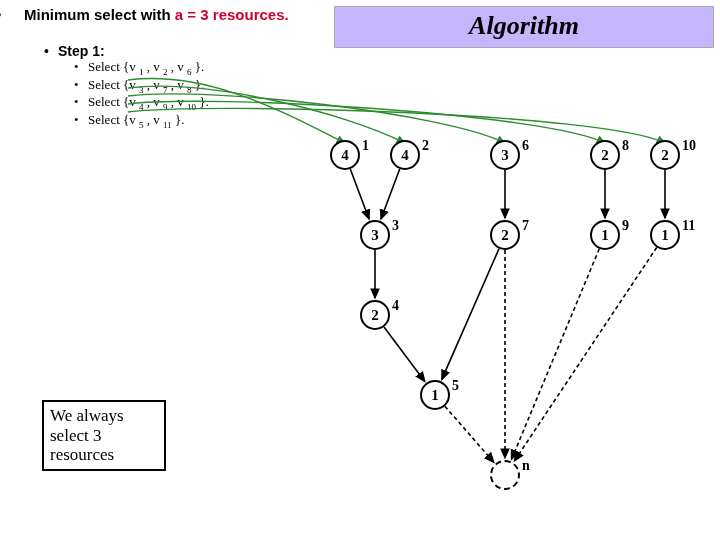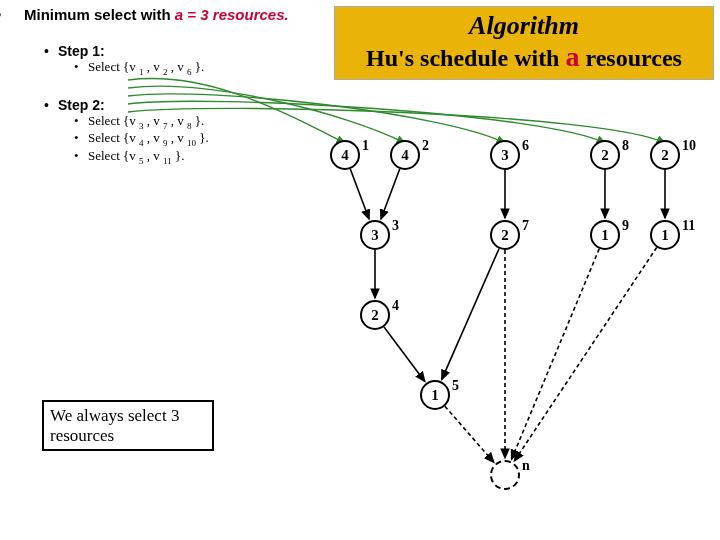--- a/index.html
+++ b/index.html
@@ -16,50 +16,50 @@
     left: 0;
     top: 0;
     width: 325px;
     padding: 6px 4px 0 4px;
   }
   .header-box {
     position: absolute;
     right: 6px;
     top: 6px;
     width: 380px;
-    background: #eab308;
+    background: #c4b5fd;
     border: 1px solid #aaa;
     text-align: center;
     padding: 4px 2px 6px 2px;
     font-family: "Times New Roman", serif;
   }
   .header-box .line1 { font-size: 26px; font-weight: bold; font-style: italic; }
   .header-box .line2 { font-size: 24px; font-weight: bold; }
   .accent-a { color: #cc0033; font-size: 28px; }
   .bullet-top {
     font-size: 15px;
     font-weight: bold;
     margin-bottom: 4px;
     padding-left: 20px;
     text-indent: -14px;
   }
   .bullet-top .dot { display:inline-block; width:14px; }
-  .emph { color: #cc0033; font-style: italic; }
+  .emph { color: #cc0033; }
   .step-list { padding-left: 40px; font-size: 14px; }
   .step-item { margin-top: 20px; }
   .step-item .dot { display:inline-block; width:14px; }
   .step-item b { font-weight: bold; }
   .sub-item { padding-left: 30px; font-size: 13px; font-family: Liberation Serif, serif; }
   .sub-item .dot { display:inline-block; width:14px; }
   sub { font-size: 9px; vertical-align: sub; }
   .note-box {
     position: absolute;
     left: 42px;
     top: 400px;
-    width: 172px;
+    width: 124px;
     border: 2px solid #000;
     background: #fff;
     padding: 4px 6px;
     font-family: "Times New Roman", serif;
     font-size: 17px;
     line-height: 1.15;
   }
   
   .diagram {
     position: absolute;
@@ -100,33 +100,29 @@
     width: 720px; height: 540px;
     overflow: visible;
     pointer-events: none;
   }
 </style>
 </head>
 <body>
 
 <div class="header-box">
   <div class="line1">Algorithm</div>
-  <div class="line2">
-    <span>Hu's schedule with </span><span class="accent-a">a</span><span> resources</span>
-  </div>
 </div>
 
 <div class="left-col">
   <div class="bullet-top">
     <span class="dot">•</span><span>Minimum select with </span><span class="emph">a = 3 resources.</span>
   </div>
   <div class="step-list" id="step-list">
       <div class="step-item"><span class="dot">•</span><b>Step 1:</b></div>
       <div class="sub-item"><span class="dot">•</span>Select {v <sub>1</sub> , v <sub>2</sub> , v <sub>6</sub> }.</div>
-      <div class="step-item"><span class="dot">•</span><b>Step 2:</b></div>
       <div class="sub-item"><span class="dot">•</span>Select {v <sub>3</sub> , v <sub>7</sub> , v <sub>8</sub> }.</div>
       <div class="sub-item"><span class="dot">•</span>Select {v <sub>4</sub> , v <sub>9</sub> , v <sub>10</sub> }.</div>
       <div class="sub-item"><span class="dot">•</span>Select {v <sub>5</sub> , v <sub>11</sub> }.</div>
     </div>
 </div>
 
 <div class="note-box">We always select 3 resources</div>
 
 <svg class="green-arrows">
   <defs>

